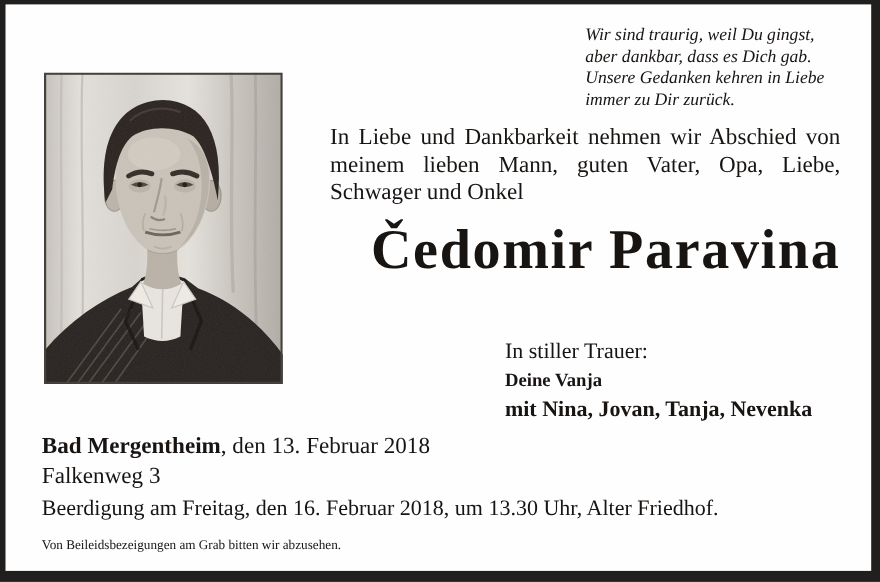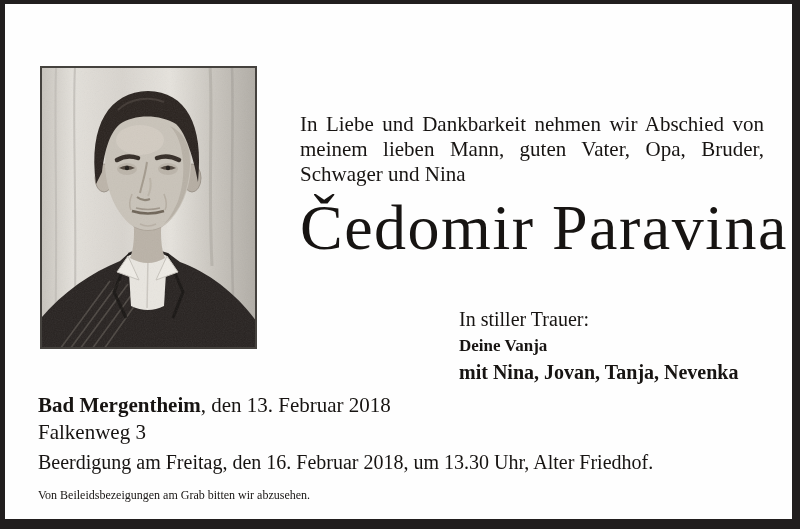--- a/index.html
+++ b/index.html
@@ -16,21 +16,21 @@
     white-space:pre-line;
   }
   .photo-wrap { left:40px; top:66px; width:217px; height:283px; }
   .photo-wrap svg { display:block; width:100%; height:100%; }
   .intro {
     left:300px; top:112px; width:464px;
     font-size:21px; line-height:25px; text-align:justify;
   }
   .name {
     left:300px; top:200px; width:464px; text-align:right;
-    font-size:64px; font-weight:normal; letter-spacing:1.5px;
+    font-size:51px; font-weight:bold; letter-spacing:1.5px;
     line-height:56px; white-space:nowrap;
   }
   .dates {
     left:300px; top:256px; width:464px; text-align:center;
     font-size:26px; font-weight:bold; line-height:30px; white-space:nowrap;
   }
   .dates .birth { margin-right:38px; }
   .trauer-label { left:459px; top:307px; font-size:20px; line-height:24px; }
   .mourner1 { left:459px; top:334px; font-size:17px; font-weight:bold; line-height:24px; }
   .mourner2 { left:459px; top:360px; font-size:20px; font-weight:bold; line-height:24px; }
@@ -39,20 +39,24 @@
   .address { left:38px; top:420px; font-size:21px; line-height:25px; }
   .funeral { left:38px; top:450px; font-size:20px; line-height:24px; white-space:nowrap; }
   .condolence { left:38px; top:483px; font-size:12px; line-height:24px; white-space:nowrap; }
 </style>
 </head>
 <body>
 
 <div class="page">
   <div class="paper"></div>
 
+  <div class="abs verse">Wir sind traurig, weil Du gingst,
+aber dankbar, dass es Dich gab.
+Unsere Gedanken kehren in Liebe
+immer zu Dir zurück.</div>
 
   <div class="abs photo-wrap">
     <svg viewBox="0 0 217 283" xmlns="http://www.w3.org/2000/svg">
       <defs>
         <linearGradient id="bgG" x1="0" y1="0" x2="1" y2="0">
           <stop offset="0" stop-color="#c6c2bb"></stop>
           <stop offset="0.15" stop-color="#e3e0da"></stop>
           <stop offset="0.38" stop-color="#d8d4ce"></stop>
           <stop offset="0.6" stop-color="#e6e3dd"></stop>
           <stop offset="0.8" stop-color="#c9c5be"></stop>
@@ -124,21 +128,21 @@
       <path d="M92,145 Q108,150 124,145" stroke="#6e6457" stroke-width="2.5" fill="none"></path>
       <path d="M92,128 Q88,138 91,144" stroke="#a89e91" stroke-width="1.5" fill="none" opacity="0.6"></path>
       <path d="M124,128 Q128,138 125,144" stroke="#a89e91" stroke-width="1.5" fill="none" opacity="0.6"></path>
       <path d="M100,158 Q108,162 116,158" stroke="#a89e91" stroke-width="1.5" fill="none" opacity="0.5"></path>
 
       <rect width="217" height="283" fill="#888888" filter="url(#grainF)"></rect>
       <rect x="1" y="1" width="215" height="281" fill="none" stroke="#45423e" stroke-width="2"></rect>
     </svg>
   </div>
 
-  <div class="abs intro">In Liebe und Dankbarkeit nehmen wir Abschied von meinem lieben Mann, guten Vater, Opa, Bruder, Schwager und Nina</div>
+  <div class="abs intro">In Liebe und Dankbarkeit nehmen wir Abschied von meinem lieben Mann, guten Vater, Opa, Liebe, Schwager und Onkel</div>
 
   <div class="abs name">Čedomir Paravina</div>
 
 
   <div class="abs trauer-label">In stiller Trauer:</div>
   <div class="abs mourner1">Deine Vanja</div>
   <div class="abs mourner2">mit Nina, Jovan, Tanja, Nevenka</div>
 
   <div class="abs place">
     <span class="bold">Bad Mergentheim</span><span>, den 13. Februar 2018</span>

